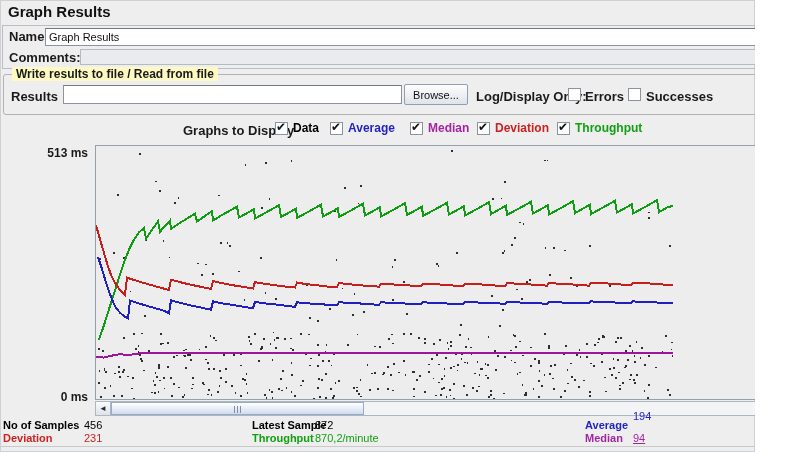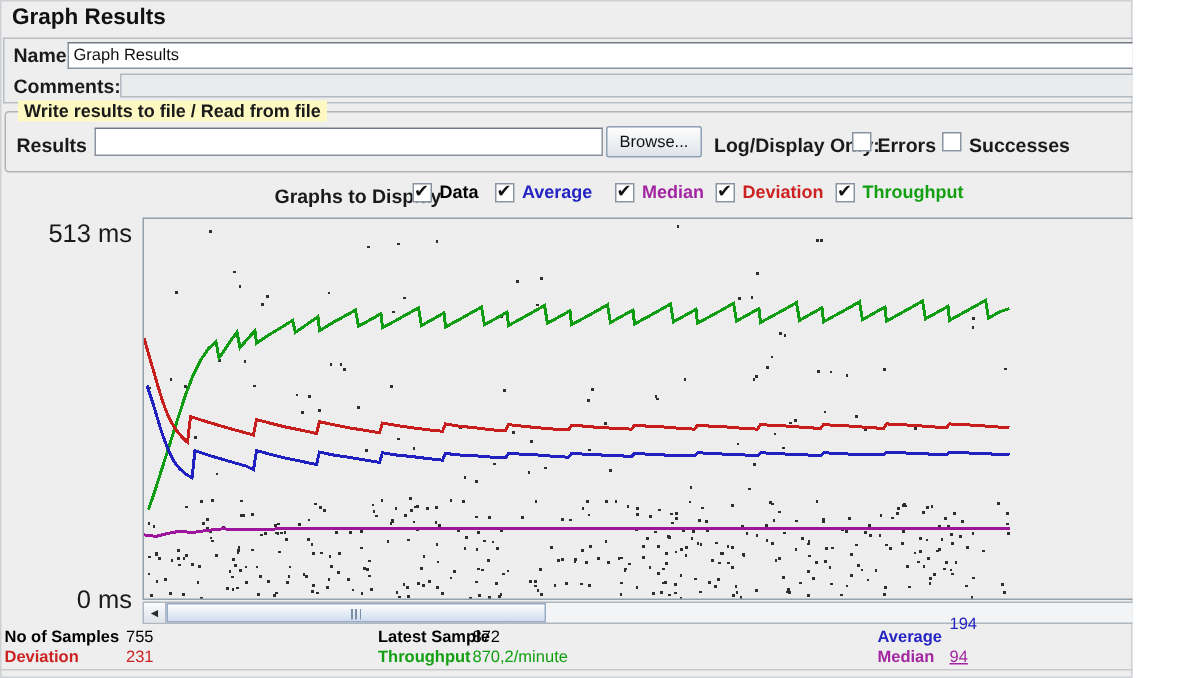--- a/index.html
+++ b/index.html
@@ -16,21 +16,21 @@
   .legend{position:absolute;top:-8px;left:8px;background:#fef9c3;padding:0 4px;
           font-weight:bold;font-size:12px;white-space:nowrap}
   .btn{position:absolute;background:linear-gradient(#fdfdfd,#dfe4ea);border:1px solid #8da0b5;
        border-radius:2px;text-align:right;font-family:inherit;color:#111;
        display:flex;align-items:center;justify-content:center;box-sizing:border-box}
   .cb{width:13px;height:13px;background:#fff;border:1px solid #8a94a0;box-sizing:border-box;
       position:relative;flex:0 0 13px}
   .cb.checked::after{content:"\2714";position:absolute;left:0;top:-3px;font-size:12px;color:#111}
   .cb.abs-cb{position:absolute}
   .opt{position:absolute;display:flex;align-items:center;gap:5px;font-size:12px;font-weight:bold}
-  .ylab{position:absolute;left:16px;width:72px;text-align:right;font-weight:normal;font-size:17px}
+  .ylab{position:absolute;left:16px;width:72px;text-align:right;font-weight:bold;font-size:12px}
   .plot{position:absolute;left:95px;top:145px;width:693px;height:253px;
         border:1px solid #96a0a8;background:#ededed}
   .plot svg{display:block;width:693px;height:253px}
   .sb{position:absolute;left:95px;top:401px;width:695px;height:15px;background:#f2f4f6;
       border:1px solid #aeb6bf;box-sizing:border-box;display:flex}
   .sb-btn{flex:0 0 14px;height:13px;background:linear-gradient(#fafbfc,#dde3ea);
           font-size:8px;line-height:13px;text-align:center;color:#2a2a2a;cursor:default}
   .sb-btn.left{border-right:1px solid #aeb6bf}
   .sb-btn.right{border-left:1px solid #aeb6bf}
   .sb-track{position:relative;flex:1}
@@ -582,21 +582,21 @@
       <div class="sb-thumb">
         <span class="grip"></span>
       </div>
     </div>
     <div class="sb-btn right">
       <span>►</span>
     </div>
   </div>
 
   <div class="stat-label" style="left: 3px; top: 419px; color: rgb(0, 0, 0);">No of Samples</div>
-  <div class="stat-value" style="left: 84px; top: 419px; color: rgb(0, 0, 0);">755</div>
+  <div class="stat-value" style="left: 84px; top: 419px; color: rgb(0, 0, 0);">456</div>
   <div class="stat-label" style="left: 3px; top: 432px; color: rgb(204, 34, 34);">Deviation</div>
   <div class="stat-value" style="left: 84px; top: 432px; color: rgb(204, 34, 34);">231</div>
 
   <div class="stat-label" style="left: 252px; top: 419px; color: rgb(0, 0, 0);">Latest Sample</div>
   <div class="stat-value" style="left: 315px; top: 419px; color: rgb(0, 0, 0);">872</div>
   <div class="stat-label" style="left: 252px; top: 432px; color: rgb(18, 160, 18);">Throughput</div>
   <div class="stat-value" style="left: 315px; top: 432px; color: rgb(18, 160, 18);">870,2/minute</div>
 
   <div class="stat-label" style="left: 585px; top: 419px; color: rgb(36, 36, 195);">Average</div>
   <div class="stat-value" style="left: 633px; top: 410px; color: rgb(36, 36, 195);">194</div>

